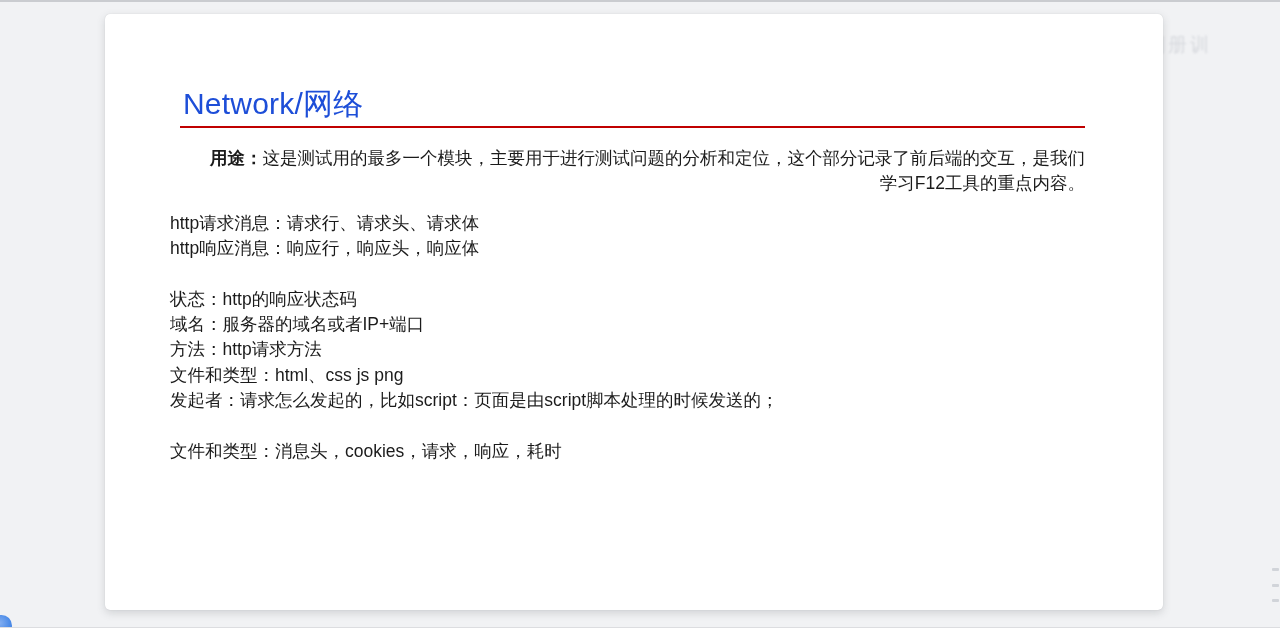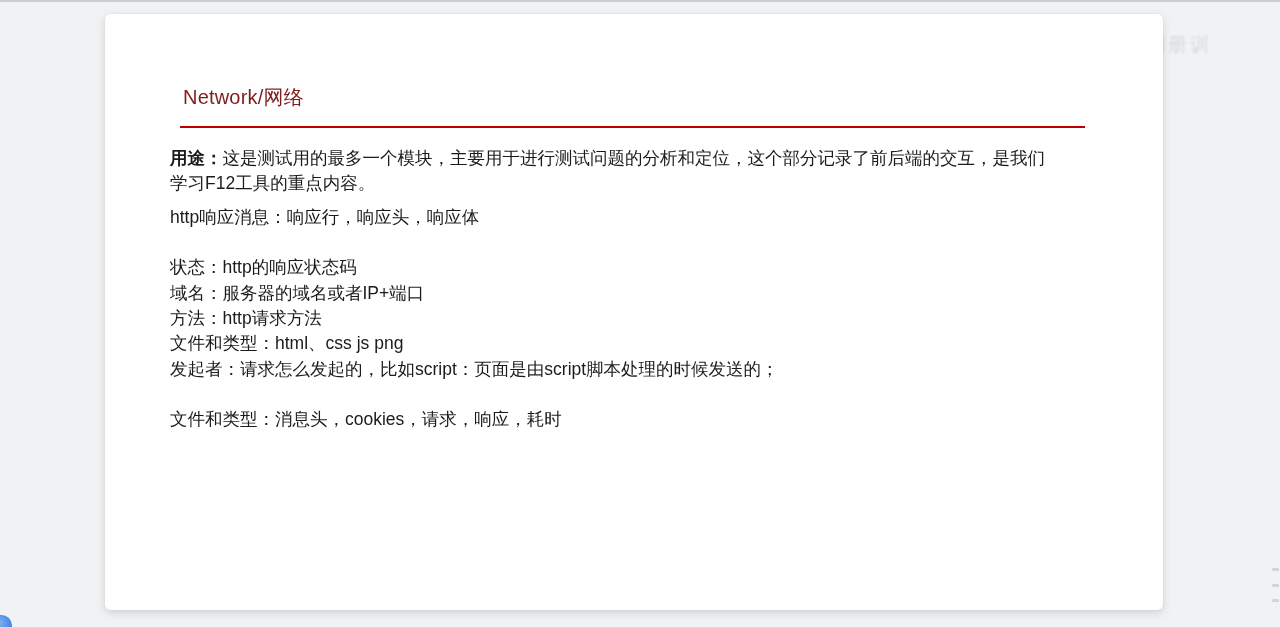--- a/index.html
+++ b/index.html
@@ -22,42 +22,42 @@
     position: absolute;
     left: 105px; top: 14px;
     width: 1058px; height: 596px;
     background: #ffffff;
     border-radius: 5px;
     box-shadow: 0 3px 9px rgba(60,64,72,0.18), 0 0 1px rgba(60,64,72,0.22);
   }
   .page-title {
     position: absolute;
     left: 78px; top: 70px;
-    font-size: 20px;
+    font-size: 30px;
     font-weight: 400;
-    color: #7f1d1d;
+    color: #1d4ed8;
     letter-spacing: 0.2px;
     white-space: nowrap;
   }
   .title-rule {
     position: absolute;
     left: 75px; top: 112px;
     width: 905px; height: 2px;
     background: #c00000;
   }
   .content {
     position: absolute;
     left: 65px; top: 132px;
     width: 915px;
     font-size: 17.5px;
     line-height: 25.4px;
     color: #1b1b1b;
   }
   .block { margin: 0 0 25px 0; }
-  .block.first { margin-bottom: 8px; }
+  .block.first { margin-bottom: 14px; text-align: right; }
   .line { white-space: nowrap; }
   .line b { font-weight: 700; }
   .watermark {
     position: absolute;
     left: 952px; top: 30px;
     width: 320px; height: 30px;
     display: flex;
     align-items: center;
     gap: 18px;
     font-size: 19px;
@@ -101,20 +101,21 @@
   <div class="title-rule"></div>
 
   <div class="content">
 
     <div class="block first">
       <div class="line"><b>用途：</b><span>这是测试用的最多一个模块，主要用于进行测试问题的分析和定位，这个部分记录了前后端的交互，是我们</span></div>
       <div class="line">学习F12工具的重点内容。</div>
     </div>
 
     <div class="block">
+      <div class="line">http请求消息：请求行、请求头、请求体</div>
       <div class="line">http响应消息：响应行，响应头，响应体</div>
     </div>
 
     <div class="block">
       <div class="line">状态：http的响应状态码</div>
       <div class="line">域名：服务器的域名或者IP+端口</div>
       <div class="line">方法：http请求方法</div>
       <div class="line">文件和类型：html、css js png</div>
       <div class="line">发起者：请求怎么发起的，比如script：页面是由script脚本处理的时候发送的；</div>
     </div>

